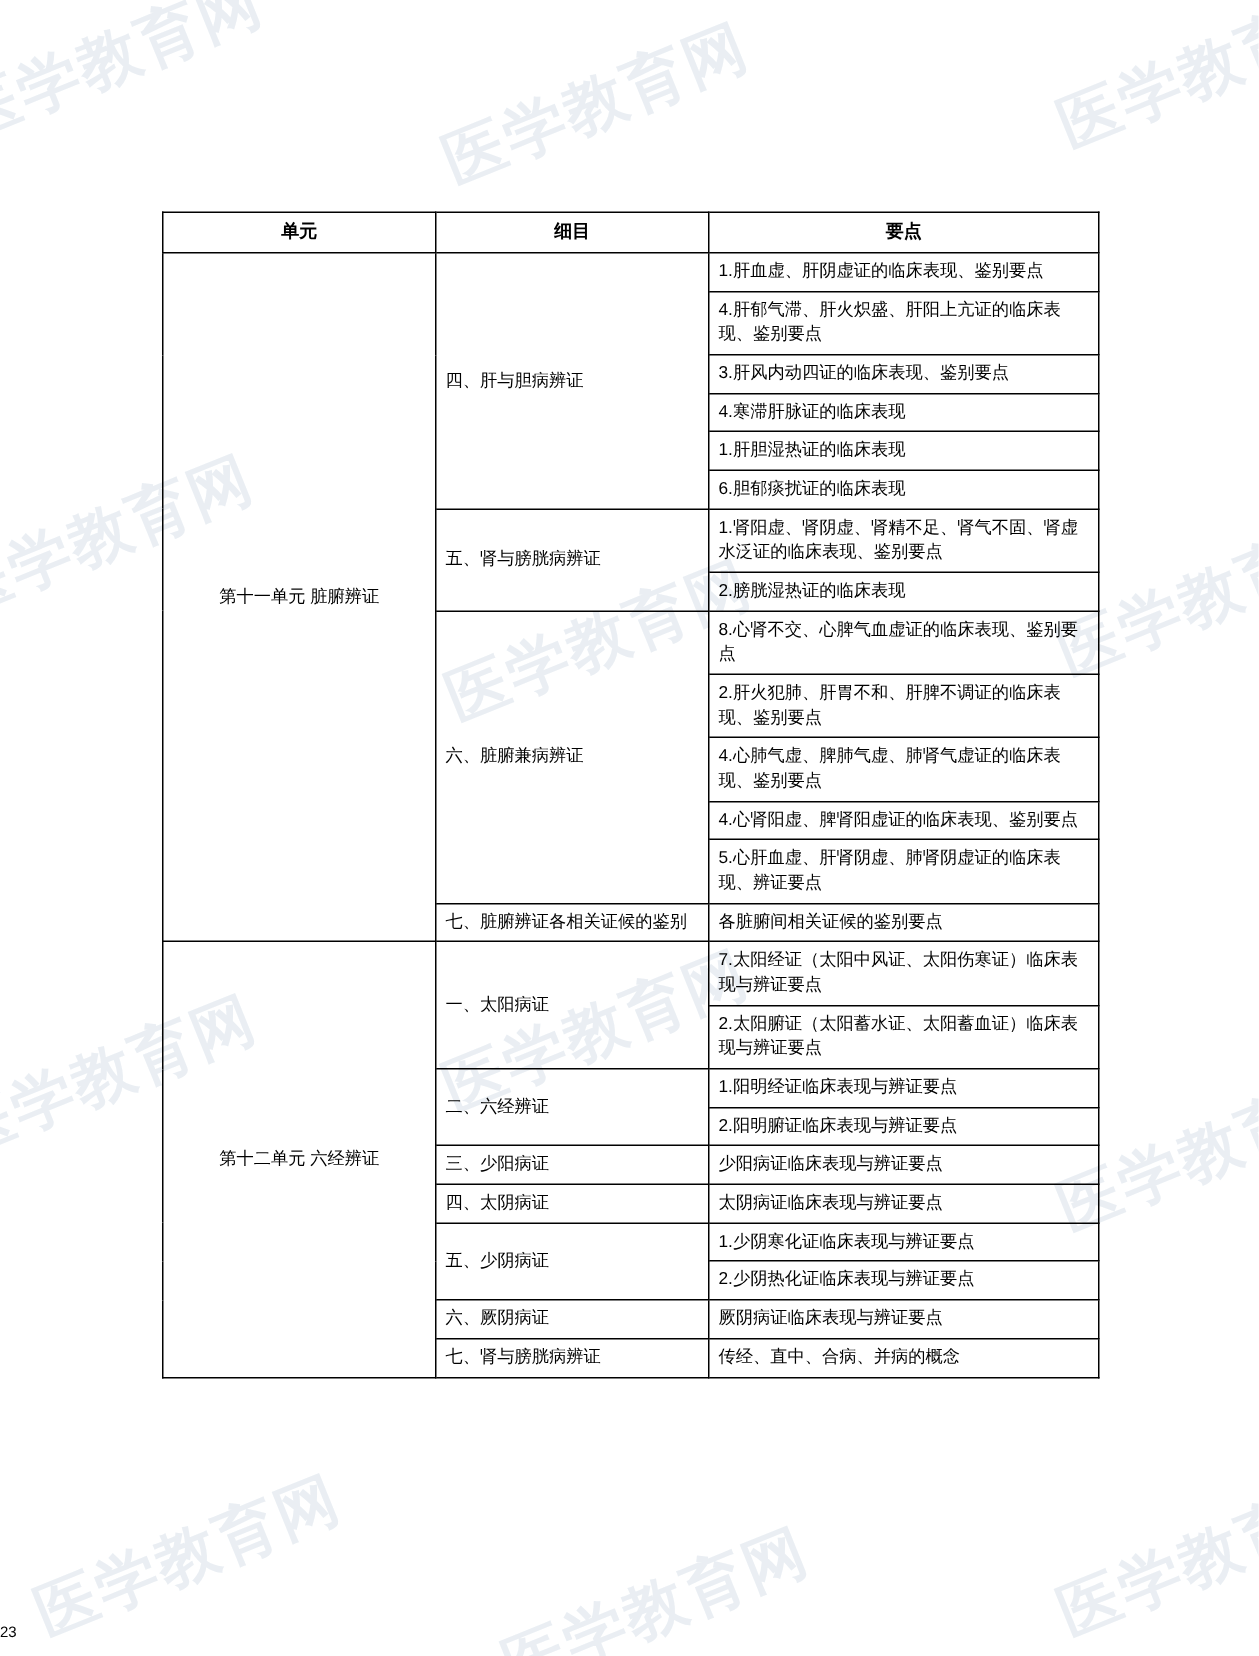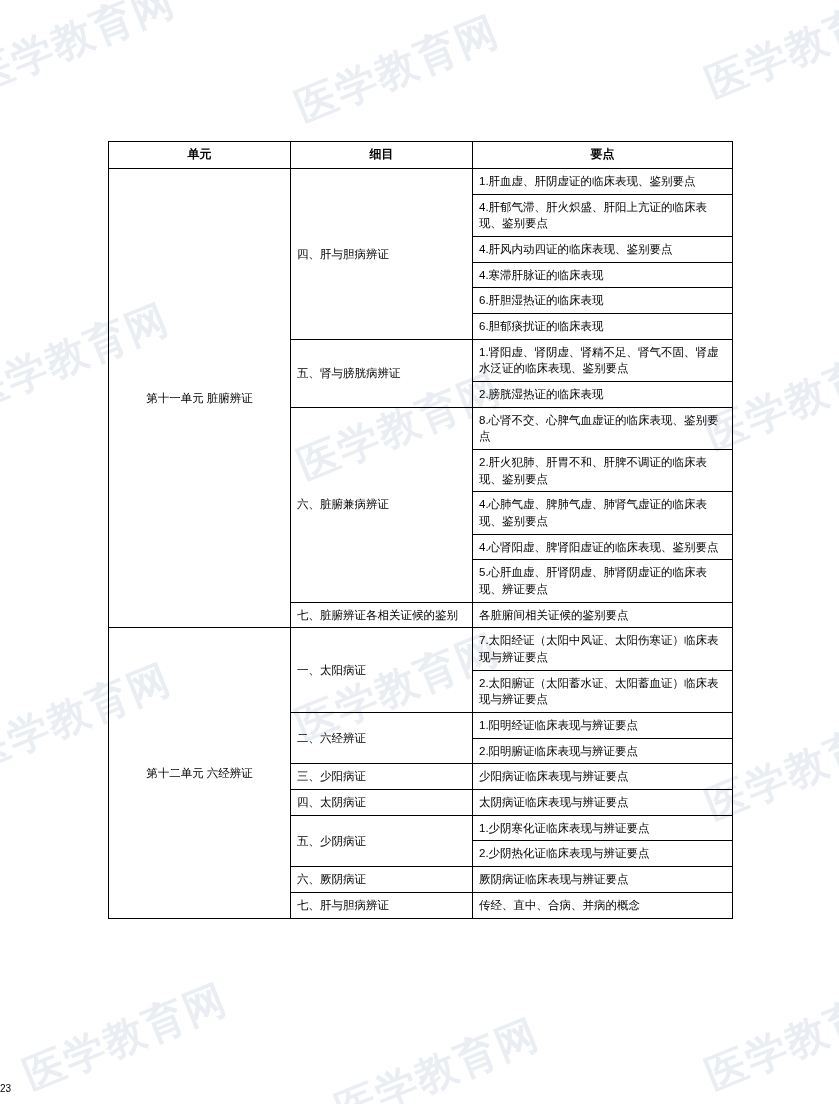--- a/index.html
+++ b/index.html
@@ -151,27 +151,27 @@
       <tbody id="tbody">
           <tr>
             <td class="unit-cell" rowspan="14">第十一单元  脏腑辨证</td>
             <td class="sub-cell" rowspan="6">四、肝与胆病辨证</td>
             <td class="pt-cell">1.肝血虚、肝阴虚证的临床表现、鉴别要点</td>
           </tr>
           <tr>
             <td class="pt-cell">4.肝郁气滞、肝火炽盛、肝阳上亢证的临床表现、鉴别要点</td>
           </tr>
           <tr>
-            <td class="pt-cell">4.肝风内动四证的临床表现、鉴别要点</td>
+            <td class="pt-cell">3.肝风内动四证的临床表现、鉴别要点</td>
           </tr>
           <tr>
             <td class="pt-cell">4.寒滞肝脉证的临床表现</td>
           </tr>
           <tr>
-            <td class="pt-cell">6.肝胆湿热证的临床表现</td>
+            <td class="pt-cell">1.肝胆湿热证的临床表现</td>
           </tr>
           <tr>
             <td class="pt-cell">6.胆郁痰扰证的临床表现</td>
           </tr>
           <tr>
             <td class="sub-cell" rowspan="2">五、肾与膀胱病辨证</td>
             <td class="pt-cell">1.肾阳虚、肾阴虚、肾精不足、肾气不固、肾虚水泛证的临床表现、鉴别要点</td>
           </tr>
           <tr>
             <td class="pt-cell">2.膀胱湿热证的临床表现</td>
@@ -224,20 +224,20 @@
             <td class="pt-cell">1.少阴寒化证临床表现与辨证要点</td>
           </tr>
           <tr>
             <td class="pt-cell">2.少阴热化证临床表现与辨证要点</td>
           </tr>
           <tr>
             <td class="sub-cell" rowspan="1">六、厥阴病证</td>
             <td class="pt-cell">厥阴病证临床表现与辨证要点</td>
           </tr>
           <tr>
-            <td class="sub-cell" rowspan="1">七、肝与胆病辨证</td>
+            <td class="sub-cell" rowspan="1">七、肾与膀胱病辨证</td>
             <td class="pt-cell">传经、直中、合病、并病的概念</td>
           </tr>
         </tbody>
     </table>
   </div>
   <div class="pagenum">23</div>
 </div>
 
 </body></html>

